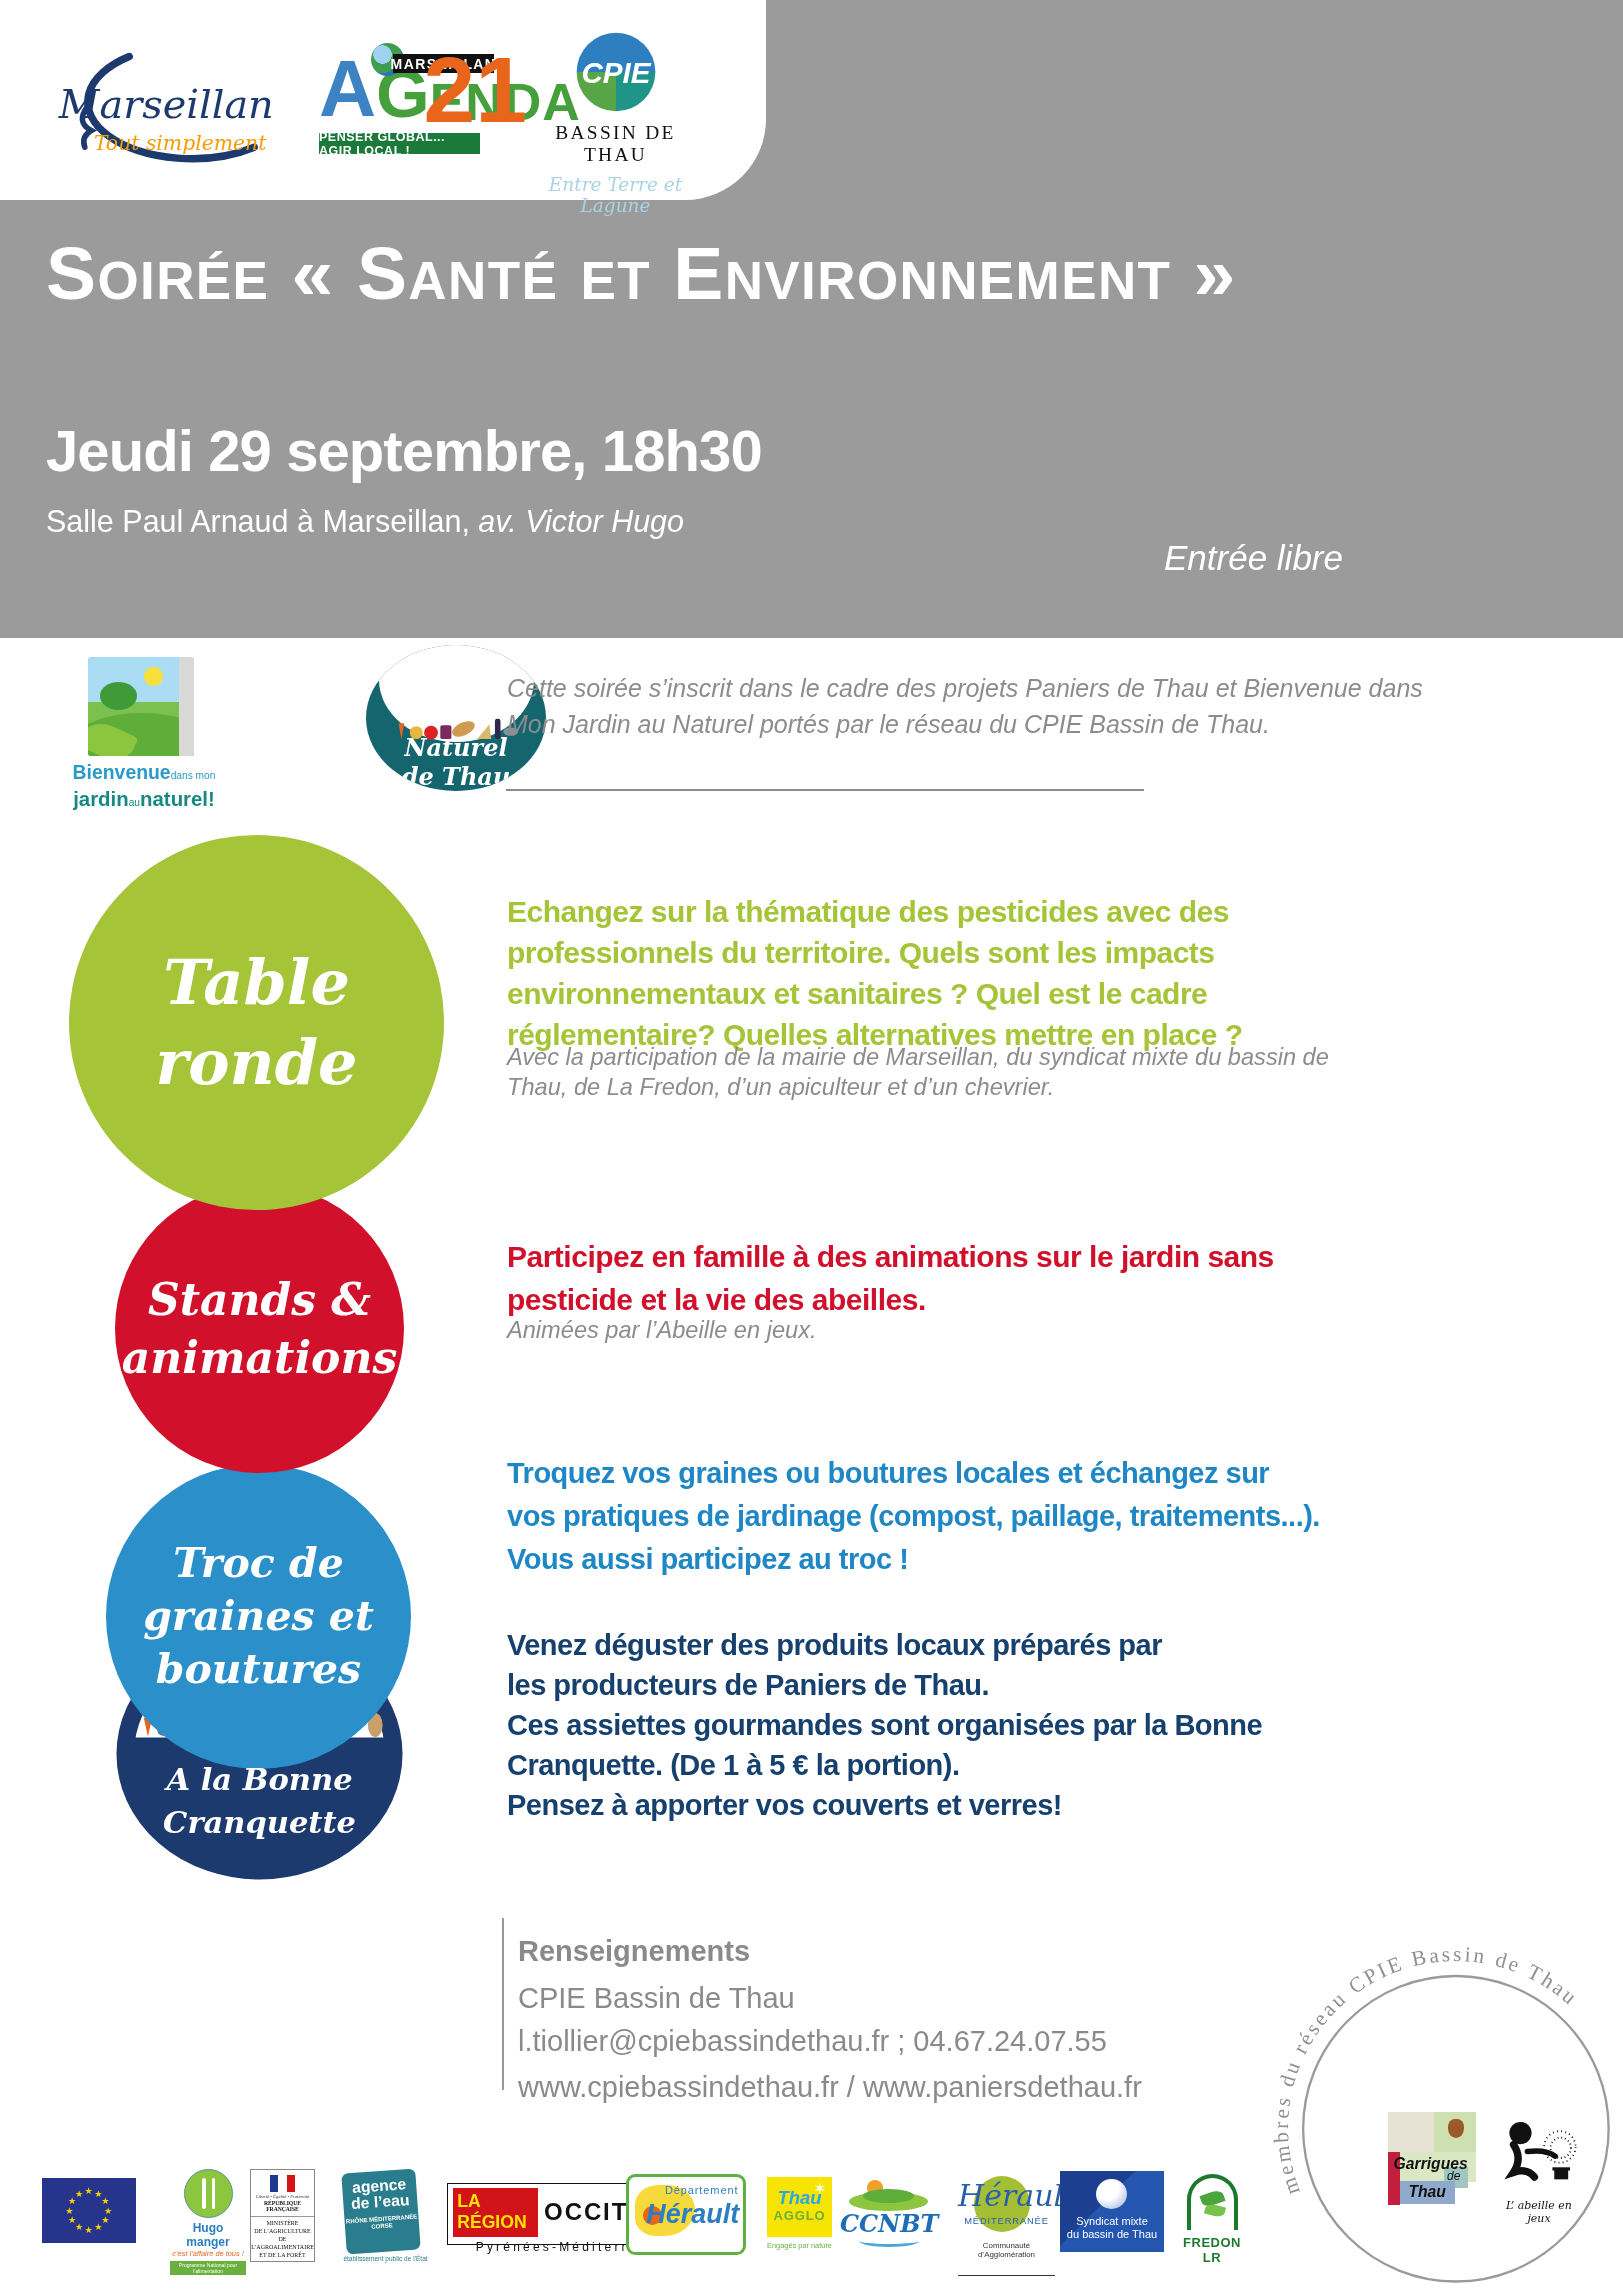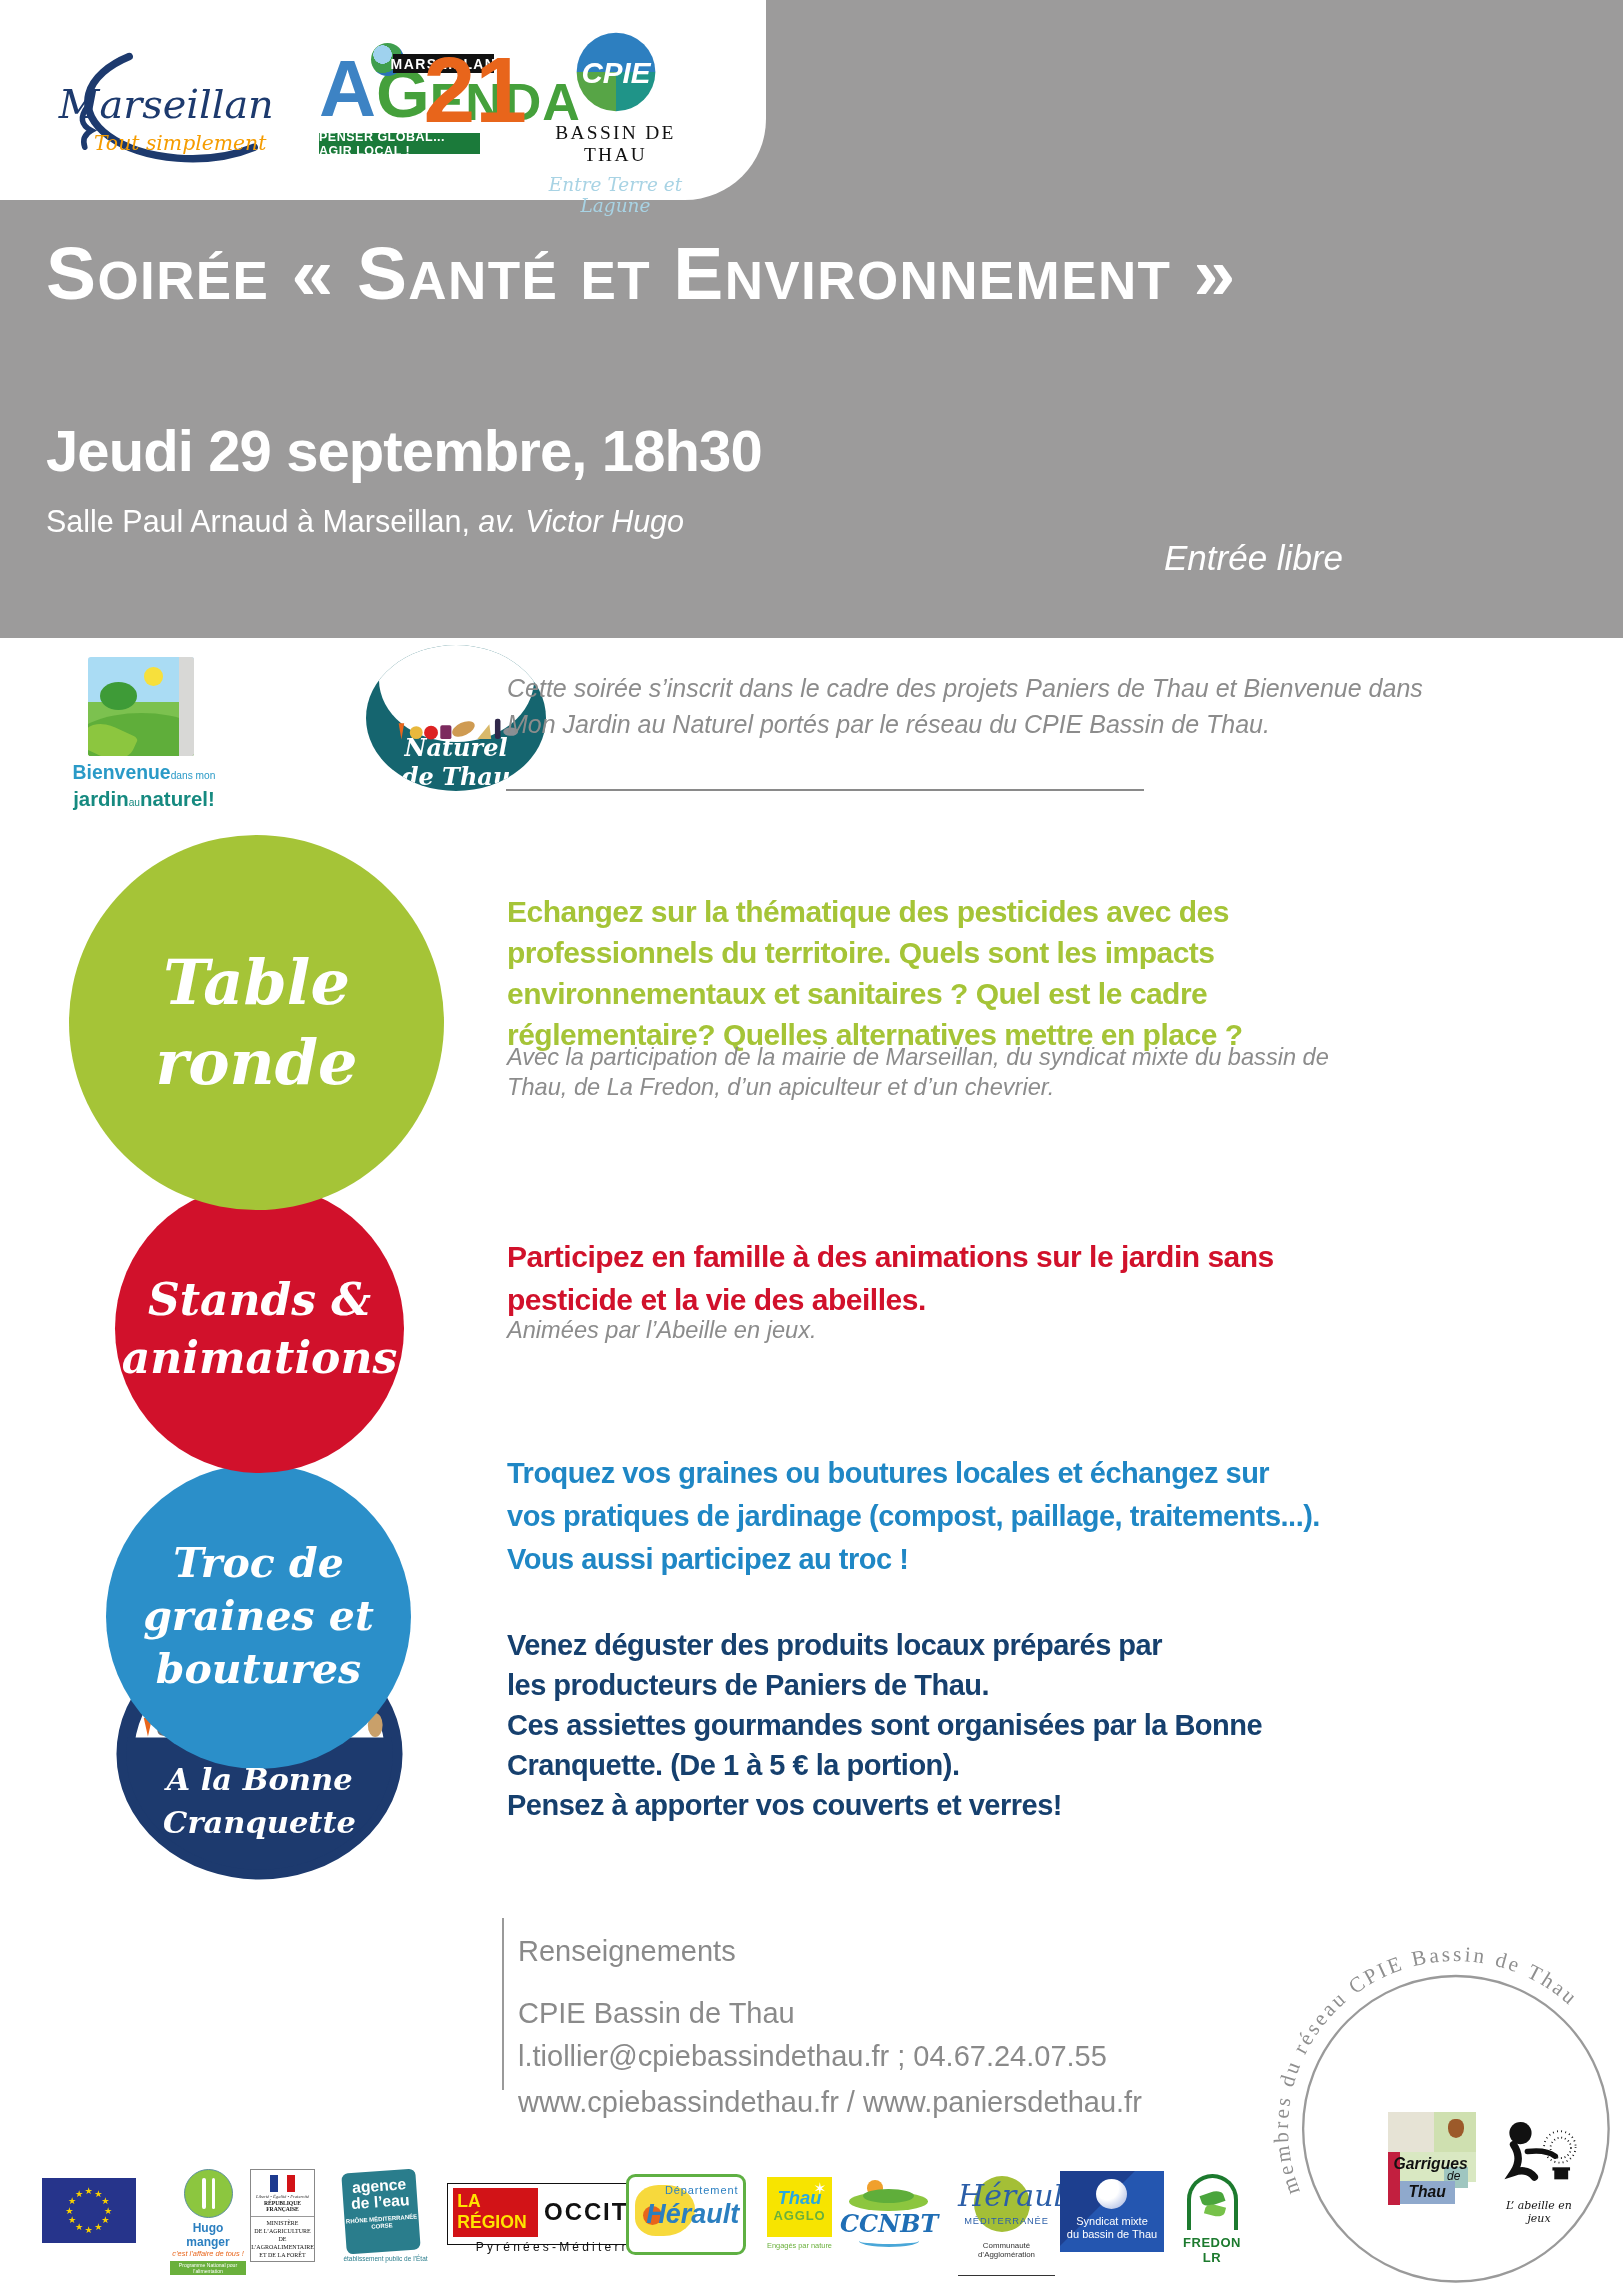--- a/index.html
+++ b/index.html
@@ -83,21 +83,21 @@
   .b-red{top:1235px;font-size:30px;line-height:43px;color:#d1112b}
   .b-blue{top:1452px;font-size:29px;line-height:43px;color:#1f87c5}
   .b-navy{top:1625px;font-size:29px;line-height:40px;color:#16406e}
   .note{position:absolute;left:507px;color:#8c8c8c;font-style:italic;font-size:23.6px;line-height:30px;white-space:pre-line}
   .n-green{top:1042px}
   .n-red{top:1315px}
 
   
   .contact-rule{position:absolute;left:502px;top:1918px;width:2.3px;height:172px;background:#9a9a9a}
   .contact{position:absolute;left:518px;top:1933px;color:#8a8a8a;font-size:29px;line-height:36px}
-  .contact .head{font-weight:400;display:block;margin-bottom:26px}
+  .contact .head{font-weight:700;display:block;margin-bottom:11px}
   .contact .row{display:block;margin-bottom:6.5px}
   .contact .web{display:block;margin-top:10.2px}
 
   
   .tile{position:absolute}
   .eu-flag{left:42px;top:2178px;width:94px;height:65px;background:#26348b}
   .bien{left:170px;top:2169px;width:76px;height:88px;text-align:center}
   .bien-circle{margin:0 auto;width:49px;height:49px;border-radius:50%;background:#8cc63f;border:1.9px solid #5b8f9c;position:relative}
   .bien-circle:before{content:"";position:absolute;left:17.6px;top:8.3px;width:3.7px;height:30.5px;background:#fff;border-radius:1.9px}
   .bien-circle:after{content:"";position:absolute;left:27px;top:8.3px;width:3.7px;height:30.5px;background:#fff;border-radius:1.9px}

